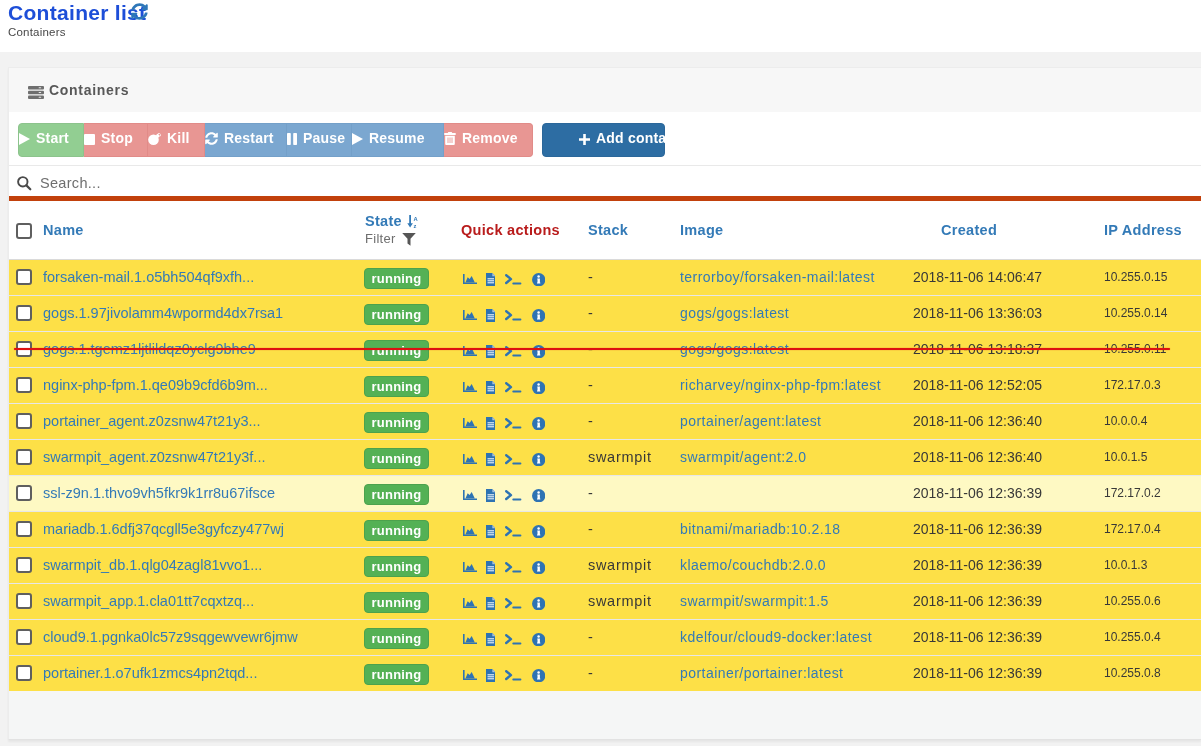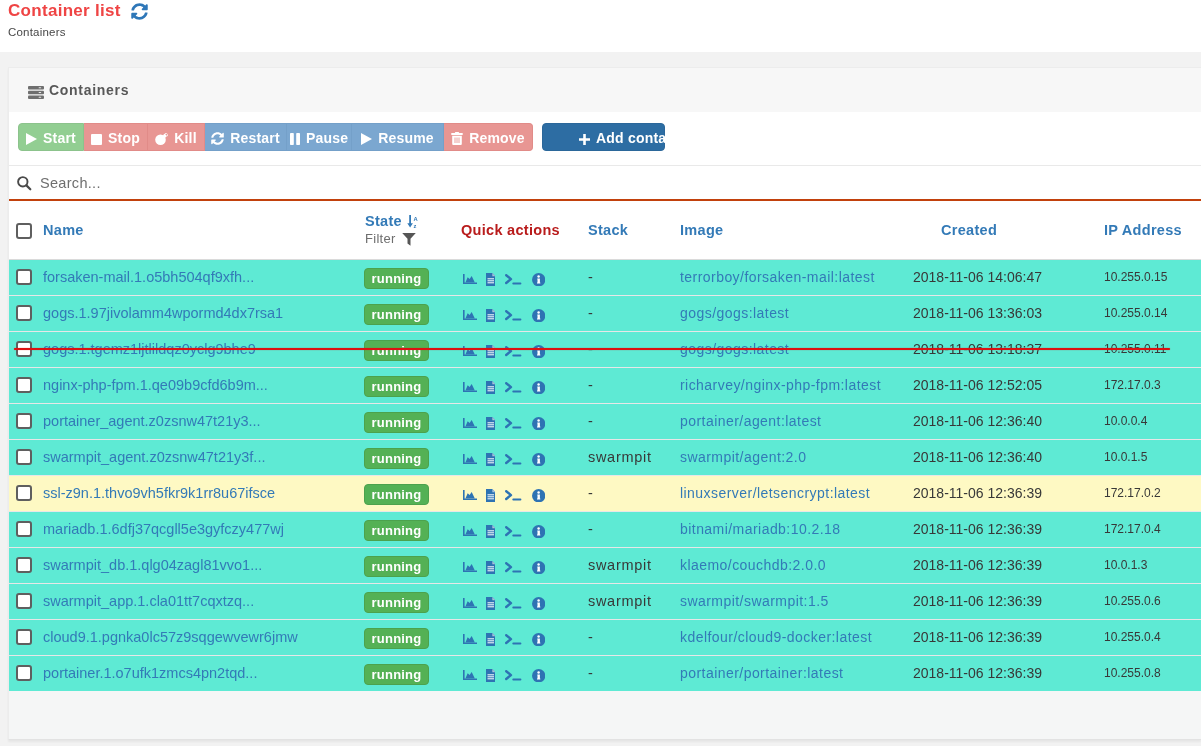--- a/index.html
+++ b/index.html
@@ -1,64 +1,64 @@
 <!DOCTYPE html>
 <html><head>
 <meta charset="utf-8">
 <style>
 * { margin:0; padding:0; box-sizing:border-box; }
 html,body { width:1201px; height:746px; background:#fff; font-family:"Liberation Sans", sans-serif; overflow:hidden; }
 body { position:relative; }
 
 
 .titlebar { position:absolute; left:8px; top:0; }
-.title { position:absolute; left:0; top:1px; font-size:17px; font-weight:700; color:#ef4444; letter-spacing:0.3px; white-space:nowrap; }
+.title { position:absolute; left:0; top:1px; font-size:21px; font-weight:700; color:#1d4ed8; letter-spacing:0.3px; white-space:nowrap; }
 .refresh-ic { position:absolute; left:123px; top:3px; }
 .crumb { position:absolute; left:0; top:26px; font-size:11.5px; color:#484848; letter-spacing:0.2px; white-space:nowrap; }
 
 
 .pagebg { position:absolute; left:0; top:52px; width:1201px; height:694px; background:#f2f2f2; }
 
 
 .widget { position:absolute; left:8px; top:15px; width:1193px; height:673px; background:#fff; border:1px solid #ececec; border-right:none; border-bottom:1px solid #e2e2e2; box-shadow:0 2px 2px rgba(0,0,0,0.05); }
 .wheader { position:relative; height:44px; background:#f7f7f7; }
 .wheader .srv { position:absolute; left:19px; top:18px; }
 .wheader .wtitle { position:absolute; left:40px; top:0; line-height:44px; font-size:14px; font-weight:700; color:#585858; letter-spacing:0.7px; }
 
 
 .toolbar { position:relative; height:53px; }
 .btnrow { position:absolute; left:9px; top:11px; height:30px; white-space:nowrap; font-size:0; }
-.btn { display:inline-block; vertical-align:top; height:28px; border:1px solid transparent; border-radius:0; color:#fff; font-size:14px; font-weight:700; text-align:center; line-height:28px; letter-spacing:0.2px; }
+.btn { display:inline-block; vertical-align:top; height:34px; border:1px solid transparent; border-radius:0; color:#fff; font-size:14px; font-weight:700; text-align:left; line-height:28px; letter-spacing:0.2px; }
 .btn svg { vertical-align:-2px; margin-right:6px; }
 .btn-success { background:#92ce92; border-color:#8cc38c; }
 .btn-danger { background:#e89693; border-color:#e18b88; }
 .btn-info { background:#7ba7d0; border-color:#74a0c9; }
 .btn:first-child { border-radius:4px 0 0 4px; }
 .btn.last { border-radius:0 4px 4px 0; }
 .btn-noleft { border-left:none; } .btn-add { margin-left:9px; border-radius:4px; background:#2d6da3; border-color:#2b679a;padding-left:36px; }
 
 
-.searchbar { position:relative; height:36px; border-top:1px solid #e9e9e9; border-bottom:2px solid #c2410c; }
+.searchbar { position:relative; height:36px; border-top:1px solid #e9e9e9; border-bottom:5px solid #c2410c; }
 .searchbar svg { position:absolute; left:7.5px; top:10px; }
 .searchbar .ph { position:absolute; left:31px; top:0; line-height:34px; font-size:14.5px; color:#6f6f6f; letter-spacing:0.3px; }
 
 
 .thead { position:relative; height:59px; border-bottom:1px solid #dadada; font-size:14.5px; font-weight:700; }
 .thead .blue { color:#337ab7; }
 .thead span { position:absolute; white-space:nowrap; letter-spacing:0.3px; }
 .hname   { left:34px; top:0; line-height:59px; }
 .hstate  { left:356px; top:12px; }
 .hfilter { left:356px; top:30px; font-weight:400; font-size:13px; color:#6e6e6e; }
 .hqa     { left:452px; top:0; line-height:59px; color:#b91c1c; }
 .hstack  { left:579px; top:0; line-height:59px; }
 .himage  { left:671px; top:0; line-height:59px; }
 .hcreated{ left:932px; top:0; line-height:59px; }
 .hip     { left:1095px; top:0; line-height:59px; }
 
-.row { position:relative; height:36px; border-bottom:1px solid #e7e7e7; background:#5eead4; }
+.row { position:relative; height:36px; border-bottom:1px solid #e7e7e7; background:#fde047; }
 .row.hov { background:#fef9c3; }
 .row span, .row a { position:absolute; white-space:nowrap; }
 .cbx { position:absolute; left:7px; width:16px; height:16px; border:2px solid #5f5f5f; border-radius:3px; background:#fff; }
 .row .cbx { top:9px; }
 .thead .cbx { top:22px; }
 .name { left:34px; top:0; line-height:35px; font-size:14.5px; color:#337ab7; letter-spacing:0; }
 .badge { left:355px; top:8px; width:65px; height:21px; background:#54b155; border:1px solid #4ca24d; border-radius:4px; color:#fff; font-size:13px; font-weight:700; text-align:center; line-height:19px; letter-spacing:0.2px; }
 .qa { position:absolute; }
 .stack { left:579px; top:0; line-height:35px; font-size:14.5px; color:#383838; letter-spacing:0.7px; }
 .img { left:671px; top:0; line-height:35px; font-size:14px; color:#337ab7; letter-spacing:0.45px; }
@@ -356,21 +356,20 @@
  <svg class="qa" style="left:496px;top:13.5px;" width="16.5" height="11" viewBox="0 0 16.5 11">
             <path d="M1.2 1.2 L6 5.1 L1.2 9" fill="none" stroke="#2e73b3" stroke-width="2.4" stroke-linecap="round" stroke-linejoin="round"></path>
             <path d="M8.3 9.6 H15.4" stroke="#2e73b3" stroke-width="2" stroke-linecap="round"></path>
           </svg>
  <svg class="qa" style="left:522.8px;top:12.5px;" width="13.4" height="13.4" viewBox="0 0 13.4 13.4">
             <circle cx="6.7" cy="6.7" r="6.7" fill="#2e73b3"></circle>
             <path fill="#fff" d="M5.3 5.5 h2.6 v4 h0.4 v1 H5 v-1 h0.5 v-3 H5.3 Z"></path>
             <circle cx="6.6" cy="3.4" r="1.25" fill="#fff"></circle>
           </svg>
     <span class="stack">-</span>
-    <span class="img">linuxserver/letsencrypt:latest</span>
     <span class="created">2018-11-06 12:36:39</span>
     <span class="ip">172.17.0.2</span>
   </div>
         <div class="row ">
     <span class="cbx"></span>
     <a class="name">mariadb.1.6dfj37qcgll5e3gyfczy477wj</a>
     <span class="badge">running</span>
 
  <svg class="qa" style="left:453.5px;top:14px;" width="14" height="10" viewBox="0 0 14 10">
             <path fill="#2e73b3" d="M0 0 h1.6 v8.4 H14 V10 H0 Z"></path>

